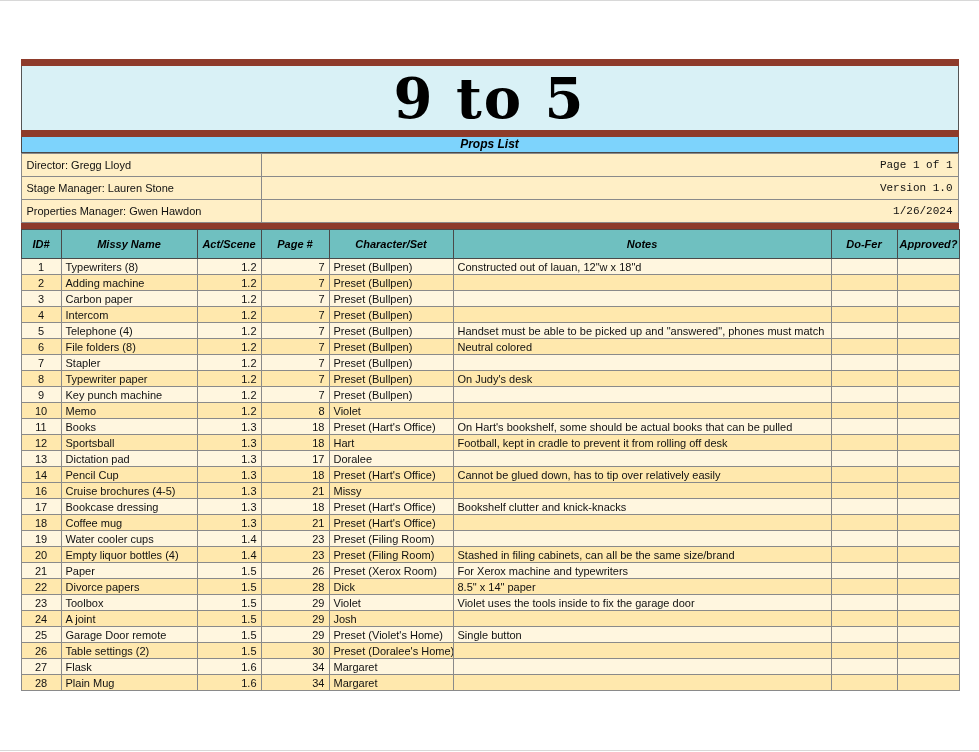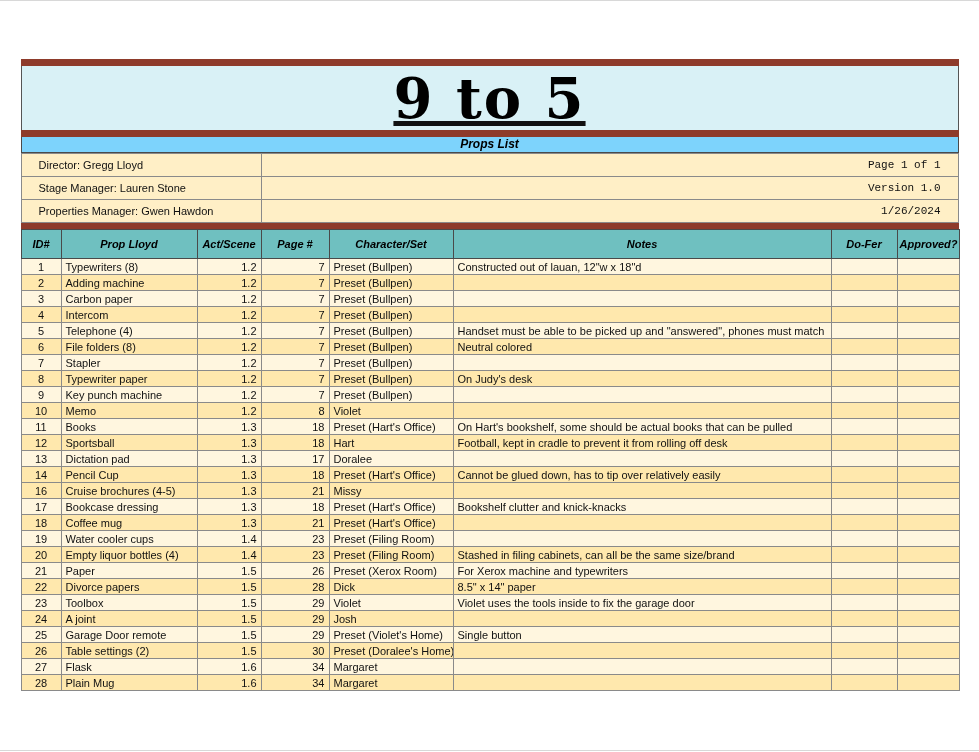--- a/index.html
+++ b/index.html
@@ -18,21 +18,21 @@
 
   .page { width:938px; margin:0 auto; padding-top:59px; }
 
   .bar { height:7px; background:#8E3B2B; }
   .bar.thin { height:6px; }
 
   .title-area {
     background:#D9F1F6;
     height:64px;
     display:flex; align-items:center; justify-content:center;
-    border-left:1px solid #555; border-right:1px solid #555;text-decoration:underline;
+    border-left:1px solid #555; border-right:1px solid #555;
   }
   .show-title {
     font-family:"DejaVu Serif", serif;
     font-weight:bold;
     font-size:56px;
     letter-spacing:2px;
     color:#000;
     line-height:1;
   }
 
@@ -48,21 +48,21 @@
   }
 
   table { border-collapse:collapse; width:938px; table-layout:fixed; }
   td, th { box-sizing:border-box; }
 
   .info-table td {
     background:#FFEFC6;
     border:1px solid #8a8a8a;
     font-size:11px;
     height:23px;
-    padding:0 17px;
+    padding:0 5px;
     white-space:nowrap; overflow:hidden;
   }
   .info-table td.r { text-align:right;font-family:Liberation Mono, monospace; }
 
   .props th {
     background:#6FC0C0;
     border:1px solid #4a4a4a;
     font-size:11px;
     font-weight:bold;
     font-style:italic;
@@ -128,21 +128,21 @@
         <col style="width:64px">
         <col style="width:68px">
       <col style="width:124px">
         <col style="width:378px">
         <col style="width:66px">
         <col style="width:62px">
     </colgroup>
     <thead>
       <tr>
         <th>ID#</th>
-        <th>Prop Lloyd</th>
+        <th>Missy Name</th>
         <th>Act/Scene</th>
         <th>Page #</th>
         <th>Character/Set</th>
         <th>Notes</th>
         <th>Do-Fer</th>
         <th>Approved?</th>
       </tr>
     </thead>
     <tbody>
         <tr class="odd">

